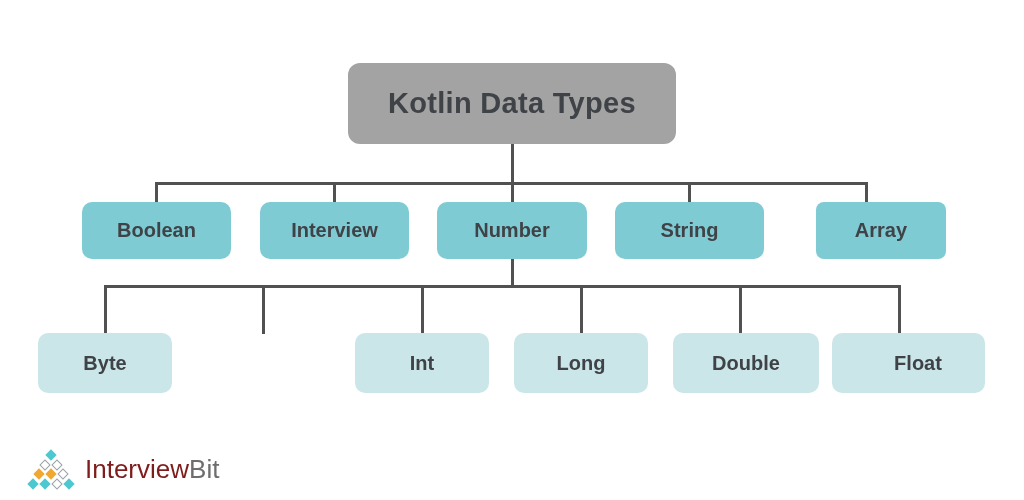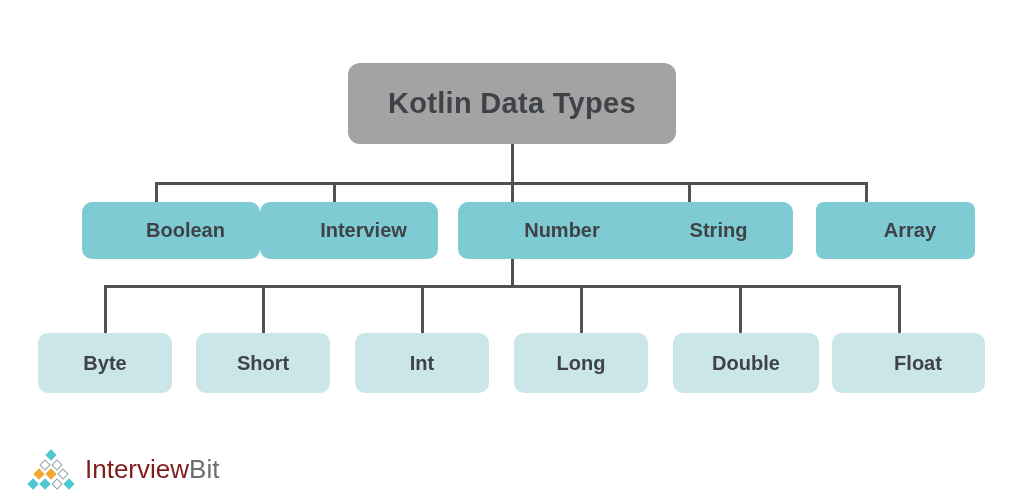--- a/index.html
+++ b/index.html
@@ -26,25 +26,25 @@
   .c-s2f{left:897.5px;top:285px;width:3px;height:49px;}
   
   .node{
     position:absolute;display:flex;align-items:center;justify-content:center;
     color:#3F4347;font-weight:700;text-align:center;
   }
   .root{
     left:348px;top:63px;width:328px;height:81px;background:#a3a3a3;
     border-radius:12px;font-size:29px;letter-spacing:.3px;
   }
-  .l1{top:202px;height:57px;background:#7FCBD4;border-radius:10px;font-size:20px;padding-left:29px;}
+  .l1{top:202px;height:57px;background:#7FCBD4;border-radius:10px;font-size:20px;}
   .l2{top:333px;height:60px;background:#CBE6E9;border-radius:10px;font-size:20px;}
   .p-boolean{left:82px;width:149px;}
   .p-character{left:260px;width:149px;}
-  .p-number{left:437px;width:150px;margin-left:21px;}
+  .p-number{left:437px;width:150px;}
   .p-string{left:615px;width:149px;}
   .p-array{left:816px;width:130px;border-radius:8px;}
   .p-byte{left:38px;width:134px;}
   .p-short{left:196px;width:134px;}
   .p-int{left:355px;width:134px;}
   .p-long{left:514px;width:134px;}
   .p-double{left:673px;width:146px;}
   .p-float{left:832px;width:134px;padding-left:19px;}
   
   .logo{position:absolute;left:26px;top:449px;display:flex;align-items:center;gap:9px;}
@@ -91,23 +91,20 @@
   <div class="node l1 p-string">
     <span>String</span>
   </div>
   <div class="node l1 p-array">
     <span>Array</span>
   </div>
 
   <div class="node l2 p-byte">
     <span>Byte</span>
   </div>
-  <div class="node l2 p-short">
-    <span>Short</span>
-  </div>
   <div class="node l2 p-int">
     <span>Int</span>
   </div>
   <div class="node l2 p-long">
     <span>Long</span>
   </div>
   <div class="node l2 p-double">
     <span>Double</span>
   </div>
   <div class="node l2 p-float">

